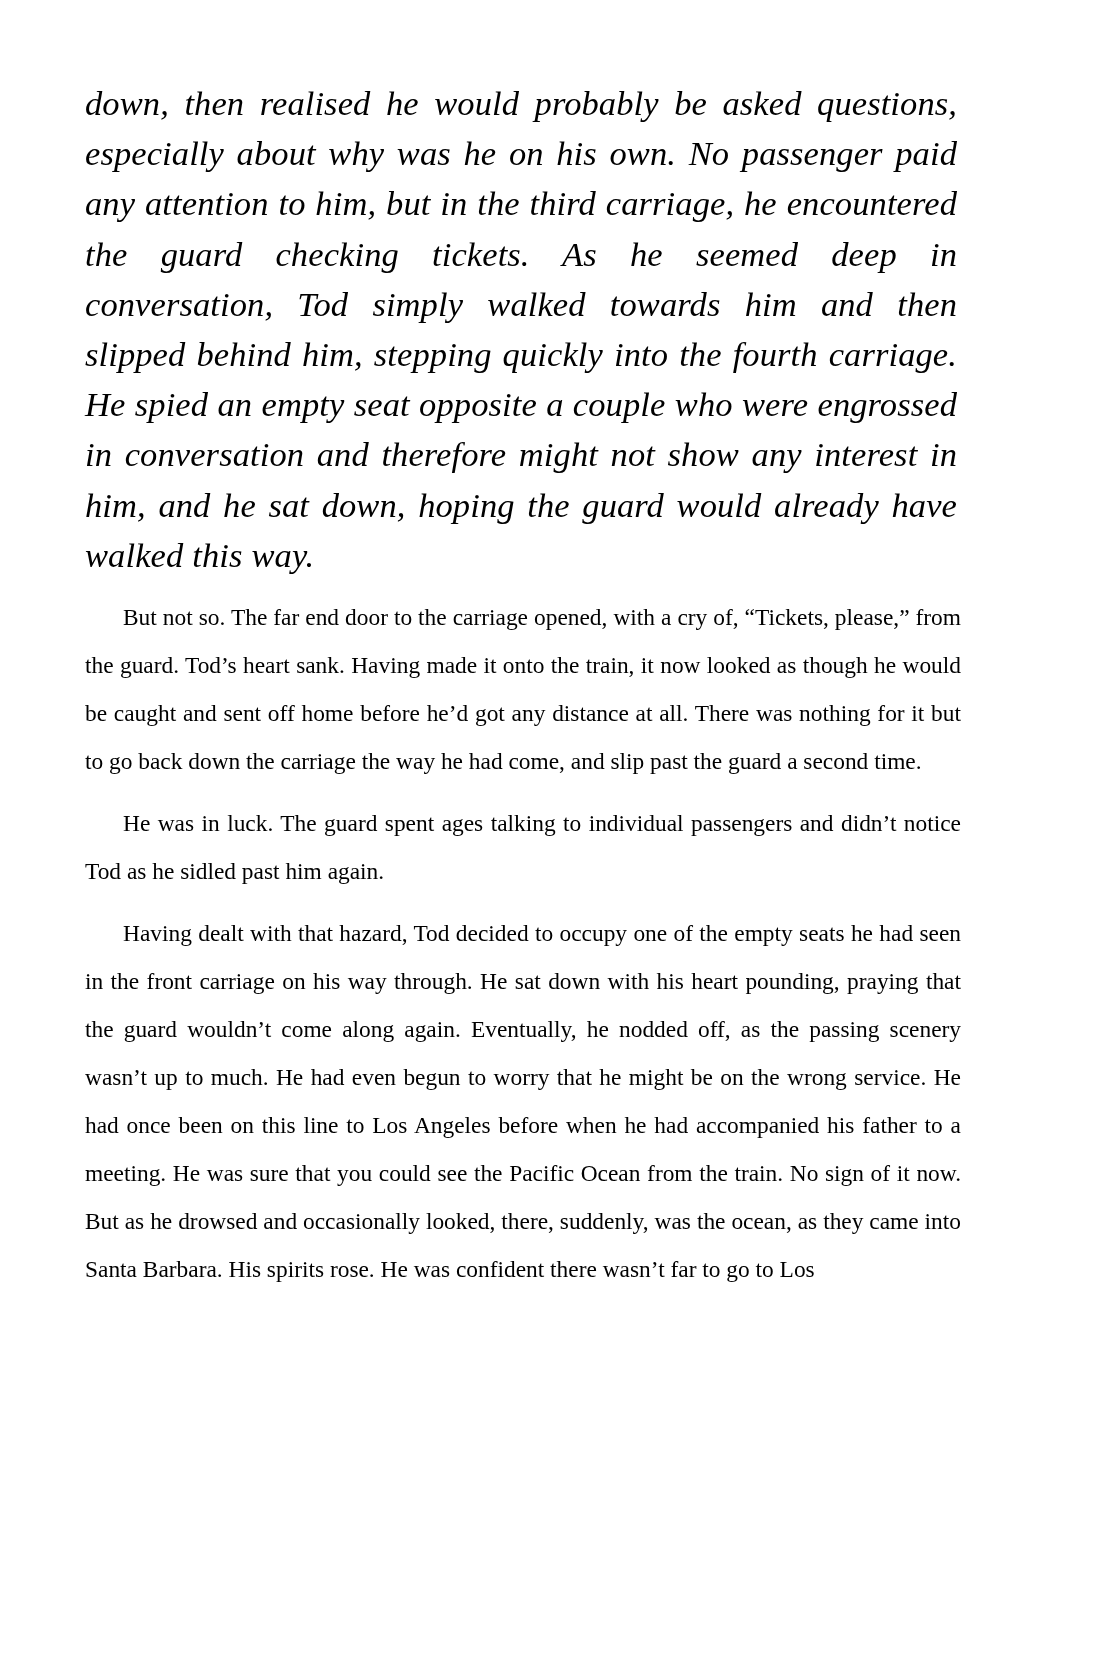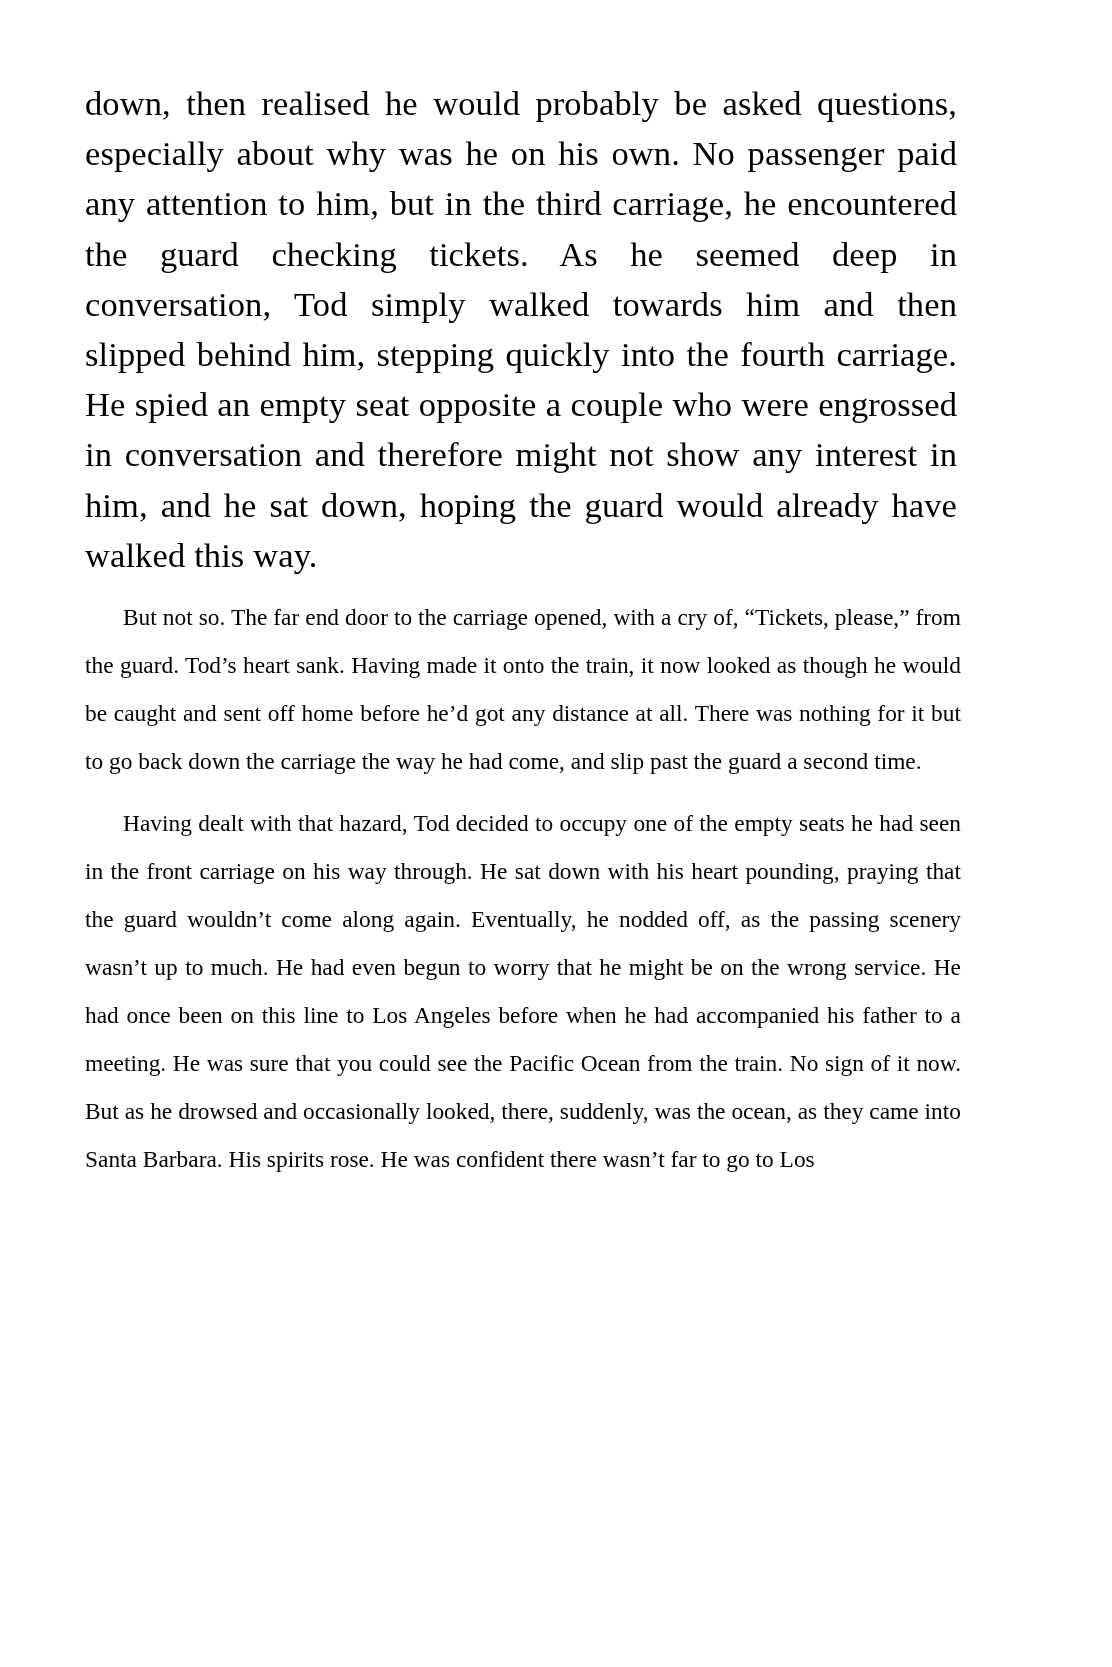--- a/index.html
+++ b/index.html
@@ -34,20 +34,21 @@
   
   .para-large {
     font-size: 34.5px;
     line-height: 50.2px;
     text-align: justify;
     text-align-last: left;
     margin: 0 4px 13px 0;
     letter-spacing: 0.1px;
     word-spacing: 0.2px;
     hyphens: none;
+    font-style: italic;
   }
 
   
   .para-body {
     font-size: 23.4px;
     line-height: 48px;
     text-align: justify;
     text-align-last: left;
     margin: 0;
     text-indent: 38px;
@@ -67,19 +68,20 @@
 
 <div class="page">
   <div class="text-column">
 
     <p class="para-large">down, then realised he would probably be asked questions, especially about why was he on his own. No passenger paid any attention to him, but in the third carriage, he encountered the guard checking tickets. As he seemed deep in conversation, Tod simply walked towards him and then slipped behind him, stepping quickly into the fourth carriage. He spied an empty seat opposite a couple who were engrossed in conversation and therefore might not show any interest in him, and he sat down, hoping the guard would already have walked this way.</p>
 
     <div class="block-body">
 
       <p class="para-body">But not so. The far end door to the carriage opened, with a cry of, “Tickets, please,” from the guard. Tod’s heart sank. Having made it onto the train, it now looked as though he would be caught and sent off home before he’d got any distance at all. There was nothing for it but to go back down the carriage the way he had come, and slip past the guard a second time.</p>
 
+      <p class="para-body">He was in luck. The guard spent ages talking to individual passengers and didn’t notice Tod as he sidled past him again.</p>
 
       <p class="para-body">Having dealt with that hazard, Tod decided to occupy one of the empty seats he had seen in the front carriage on his way through. He sat down with his heart pounding, praying that the guard wouldn’t come along again. Eventually, he nodded off, as the passing scenery wasn’t up to much. He had even begun to worry that he might be on the wrong service. He had once been on this line to Los Angeles before when he had accompanied his father to a meeting. He was sure that you could see the Pacific Ocean from the train. No sign of it now. But as he drowsed and occasionally looked, there, suddenly, was the ocean, as they came into Santa Barbara. His spirits rose. He was confident there wasn’t far to go to Los</p>
 
     </div>
 
   </div>
 </div>
 
 </body></html>

